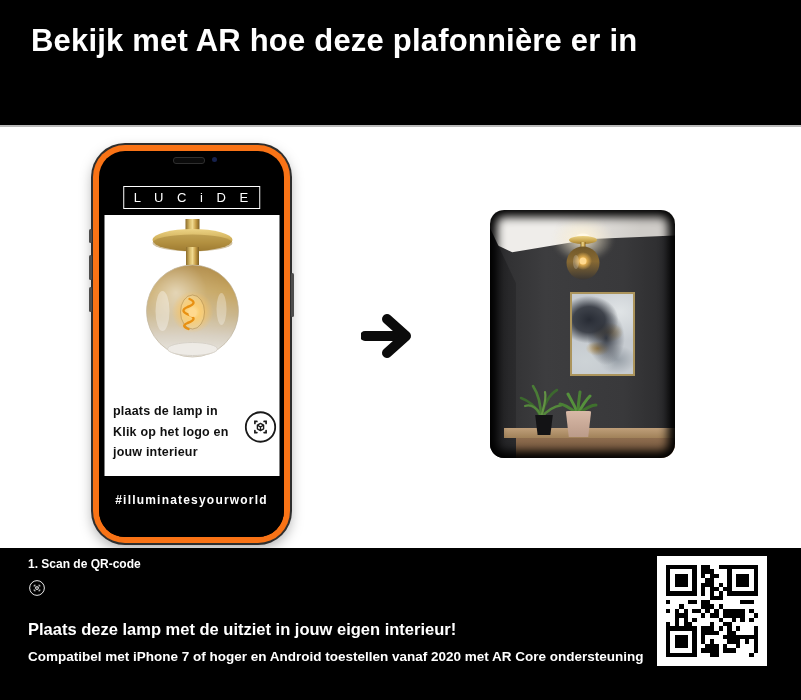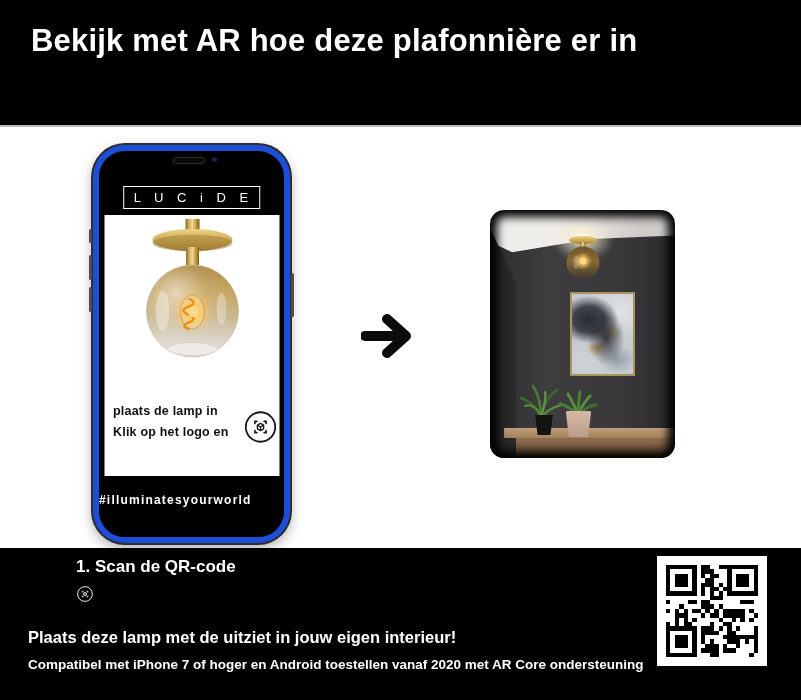--- a/index.html
+++ b/index.html
@@ -8,21 +8,21 @@
 
   
   .banner{position:absolute;left:0;top:0;width:801px;height:127px;background:#000;
           color:#fff;box-sizing:border-box;padding:16px 12px 0 31px;border-bottom:2px solid #b9b9b9;}
   .banner .line{font-size:31px;font-weight:bold;line-height:49px;letter-spacing:.2px;}
 
   
   .stage{position:absolute;left:0;top:127px;width:801px;height:421px;background:#fff;}
 
   
-  .phone{position:absolute;left:93px;top:18px;width:197px;height:398px;background:#1d4ed8;
+  .phone{position:absolute;left:93px;top:18px;width:197px;height:398px;background:#f97316;
          border-radius:32px;box-shadow:0 0 0 2px #2e2e2e,0 5px 14px rgba(0,0,0,.35);}
   .side-btn{position:absolute;width:3px;background:#4d4d4d;border-radius:2px;}
   .sb-l1{left:-4px;top:84px;height:14px;}
   .sb-l2{left:-4px;top:110px;height:25px;}
   .sb-l3{left:-4px;top:142px;height:25px;}
   .sb-r1{right:-4px;top:128px;height:44px;}
   .screen{position:absolute;left:6px;top:6px;right:6px;bottom:6px;background:#000;
           border-radius:26px;overflow:hidden;}
   .notch{position:absolute;top:0;left:50%;transform:translateX(-50%);width:86px;height:17px;
          background:#000;border-radius:0 0 10px 10px;z-index:5;}
@@ -33,21 +33,21 @@
   .logo-box{position:absolute;top:35px;left:50%;transform:translateX(-50%);
             border:1.5px solid #fff;color:#fff;font-size:13px;font-weight:normal;
             letter-spacing:5px;padding:3px 6px 3px 10px;white-space:nowrap;}
   .panel{position:absolute;top:64px;left:50%;transform:translateX(-50%);width:175px;
          height:261px;background:#fff;}
   .lamp-svg{position:absolute;left:0;top:2px;}
   .instruction{position:absolute;left:9px;top:186px;color:#101010;font-size:12.5px;
                font-weight:bold;line-height:20.5px;letter-spacing:.2px;}
   .ar-btn{position:absolute;left:140px;top:196px;width:32px;height:32px;color:#1a1a1a;cursor:pointer;}
   .screen-footer{position:absolute;left:0;right:0;top:325px;bottom:0;background:#000;
-                 color:#fff;text-align:left;}
+                 color:#fff;text-align:center;}
   .hashtag{display:inline-block;margin-top:17px;font-size:12px;font-weight:bold;letter-spacing:1.2px;}
 
   
   .arrow{position:absolute;left:361px;top:184px;color:#0b0b0b;}
 
   
   .room{position:absolute;left:490px;top:83px;width:185px;height:248px;border-radius:14px;
         overflow:hidden;background:linear-gradient(90deg,#2c2c2e 0,#3d3d3f 30%,#39393b 72%,#2a2a2c 100%);}
   .room:after{content:"";position:absolute;inset:0;border-radius:14px;
               box-shadow:inset 0 0 10px 7px #000;pointer-events:none;z-index:9;}
@@ -79,21 +79,21 @@
   .pot-black{position:absolute;left:44px;top:205px;width:20px;height:20px;background:#131315;
              clip-path:polygon(6% 0,94% 0,82% 100%,18% 100%);}
   .pot-beige{position:absolute;left:75px;top:201px;width:27px;height:26px;
              background:linear-gradient(#d8b9a7,#bb9b89);
              clip-path:polygon(3% 0,97% 0,86% 100%,14% 100%);border-radius:3px;}
 
   
   .footer{position:absolute;left:0;top:548px;width:801px;height:152px;background:#000;color:#fff;
           box-sizing:border-box;padding:9px 160px 0 28px;}
   .footer h2{margin:0 0 13px 0;font-size:21px;letter-spacing:.2px;}
-  .step{font-size:17px;font-weight:bold;margin-bottom:9px;margin-left:48px;}
+  .step{font-size:12px;font-weight:bold;margin-bottom:9px;}
   .sup-icon{display:inline-block;vertical-align:8px;margin-left:1px;color:#fff;}
   .cta{font-size:16.5px;font-weight:bold;margin-top:13px;}
   .compat{font-size:13.5px;font-weight:bold;margin-top:10px;white-space:nowrap;}
   .qr{position:absolute;top:8px;right:34px;width:110px;height:110px;background:#fff;
       box-sizing:border-box;padding:9px;}
   .qr svg{display:block;width:92px;height:92px;shape-rendering:crispEdges;}
 </style>
 </head>
 <body>
 
@@ -175,20 +175,21 @@
             <path d="M85 82 q9 4 -2 8 q-9 4 2 8 q9 4 -2 8 q-7 3 1 6" fill="none" stroke="#e89012" stroke-width="2.4" stroke-linecap="round"></path>
             <circle cx="88" cy="96" r="4" fill="#ffd98f"></circle>
             <ellipse cx="58" cy="94" rx="7" ry="20" fill="rgba(255,255,255,.35)"></ellipse>
             <ellipse cx="117" cy="92" rx="5" ry="16" fill="rgba(255,255,255,.3)"></ellipse>
             <ellipse cx="88" cy="132" rx="25" ry="6.5" fill="#efece7" stroke="#d6d1c8" stroke-width="1" opacity=".95"></ellipse>
           </svg>
 
           <div class="instruction">
             <div>plaats de lamp in</div>
             <div>Klik op het logo en</div>
+            <div>jouw interieur</div>
           </div>
 
           <div class="ar-btn">
             <svg width="32" height="32" viewBox="0 0 40 40">
                 <use href="#ar-sym"></use>
               </svg>
           </div>
         </div>
 
         <div class="screen-footer">

